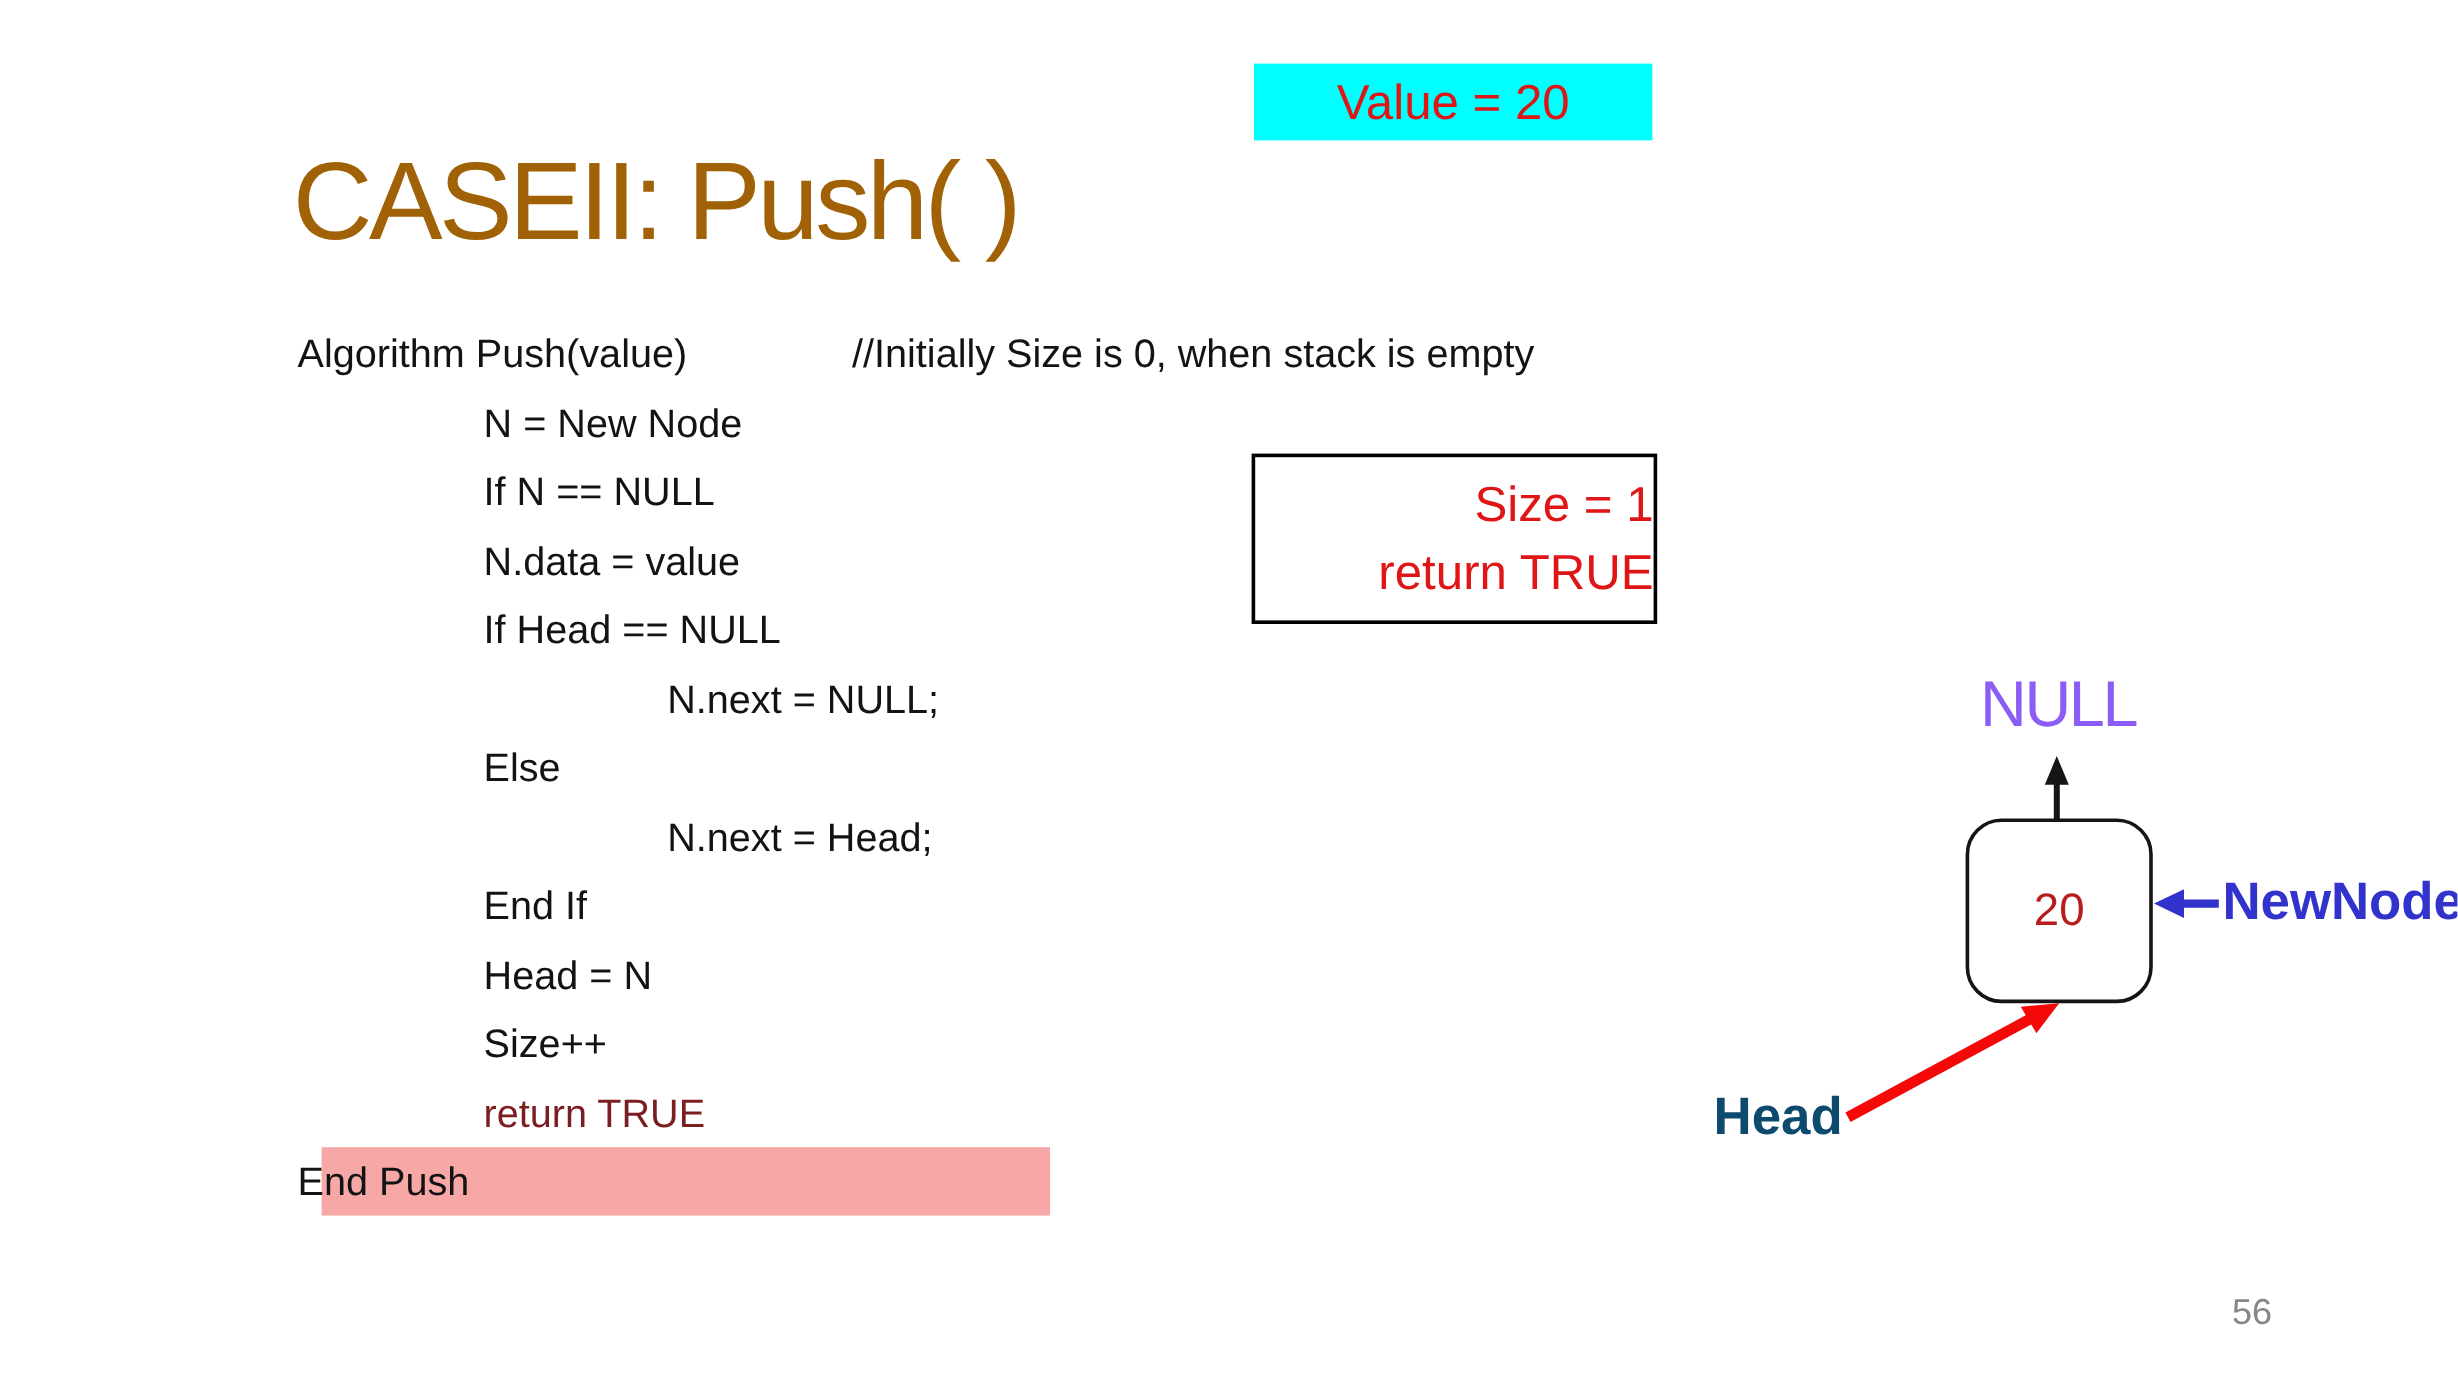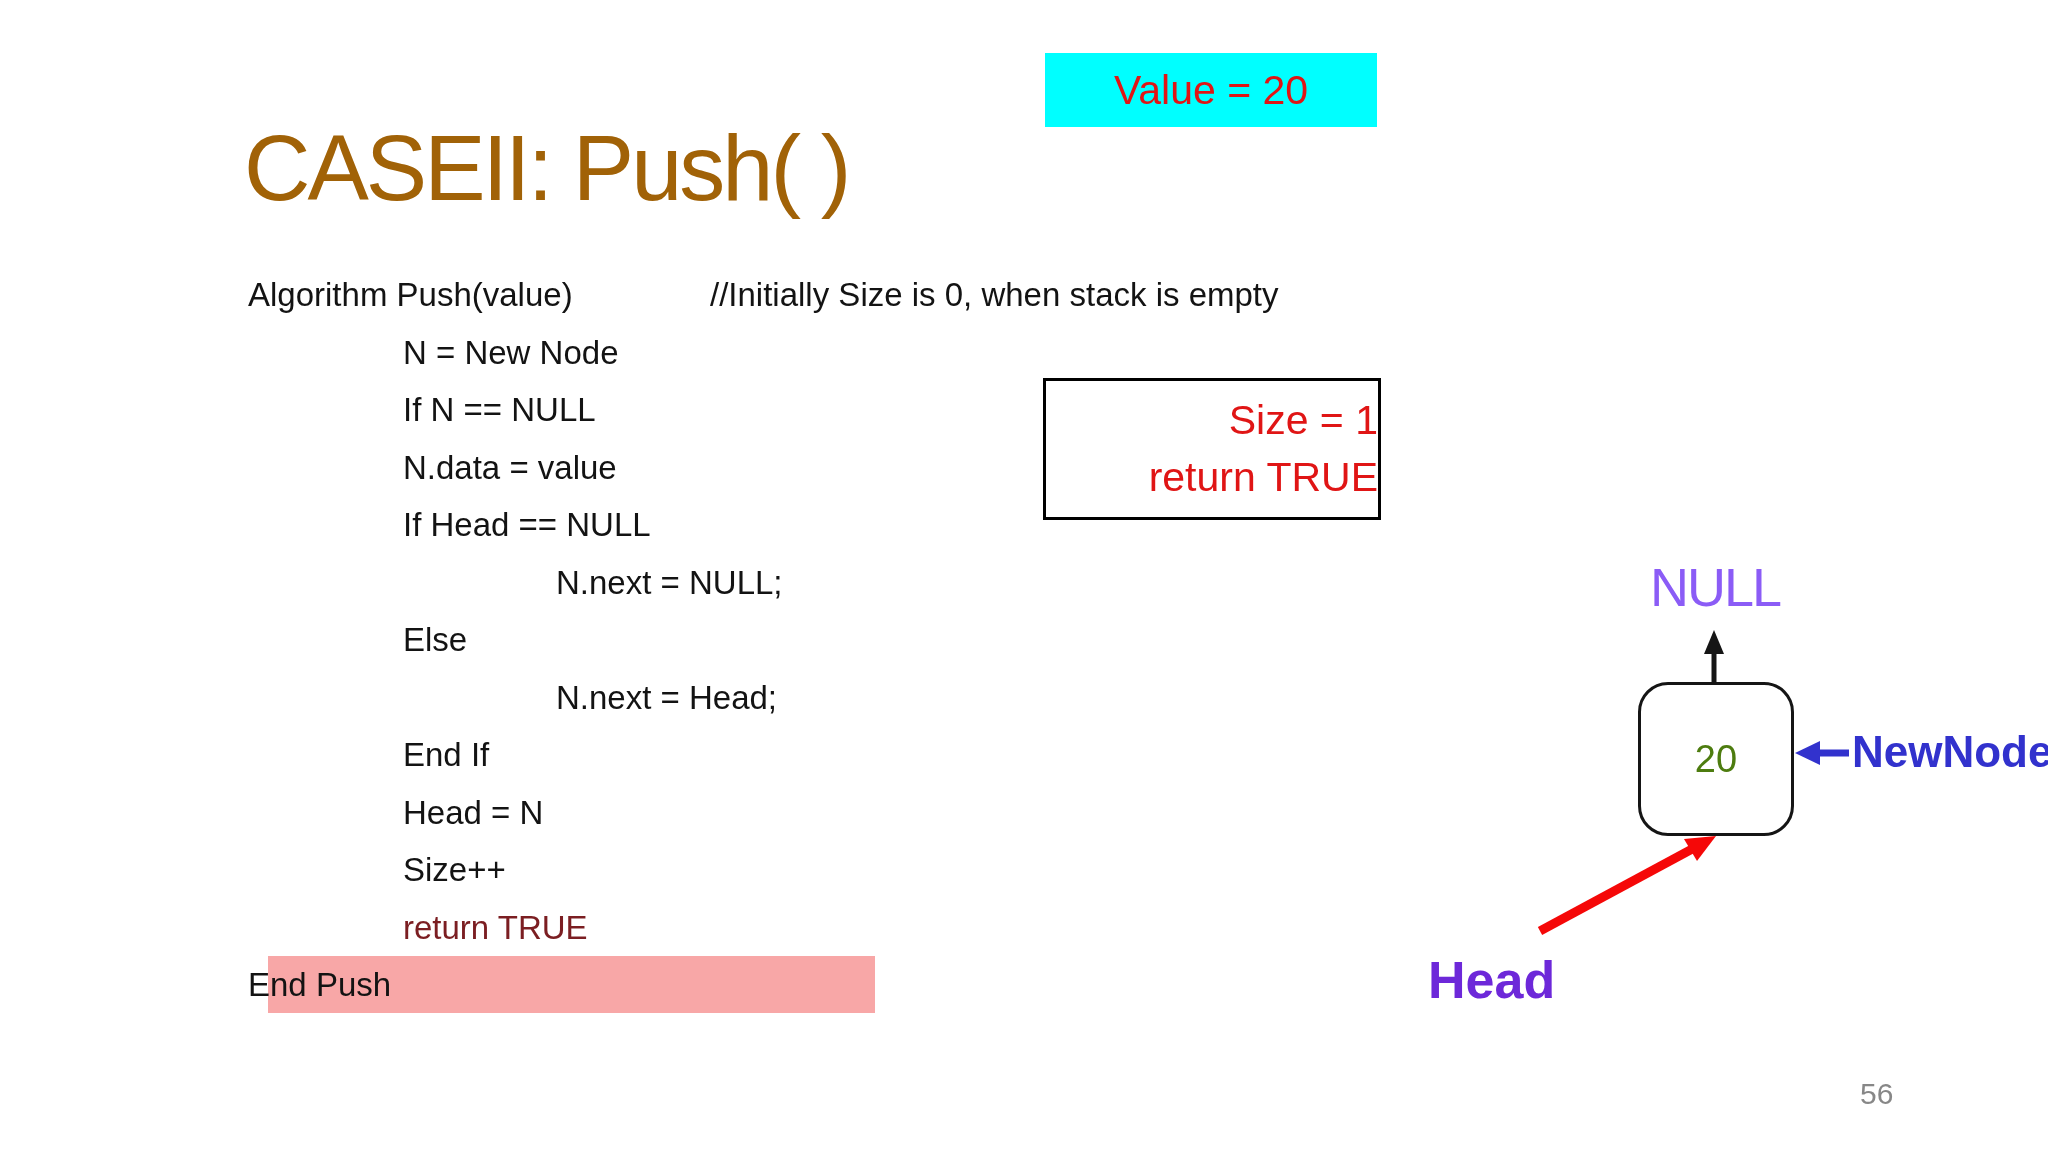--- a/index.html
+++ b/index.html
@@ -6,21 +6,21 @@
   .slide{
     position:relative;
     width:2048px;height:1152px;
     background:#ffffff;
     overflow:hidden;
     font-family:"Liberation Sans", sans-serif;
     color:#141414;
   }
   
   .value-box{
-    position:absolute;left:1045px;top:53px;width:332px;height:74px;
+    position:absolute;left:1045px;top:53px;width:332px;height:64px;
     background:#00FFFF;
     display:flex;align-items:center;justify-content:center;
     font-size:41px;color:#E01515;
   }
   
   .title{
     position:absolute;left:244px;top:118px;margin:0;
     font-size:92px;font-weight:300;letter-spacing:-3px;
     color:#a16207;line-height:1.1;white-space:nowrap;
   }
@@ -49,29 +49,29 @@
   
   .null-label{
     position:absolute;left:1650px;top:556px;
     font-size:54px;font-weight:500;letter-spacing:-2px;color:#8b5cf6;
   }
   .node-box{
     position:absolute;left:1638px;top:682px;width:156px;height:154px;
     box-sizing:border-box;border:3px solid #151515;border-radius:30px;
     background:#ffffff;
     display:flex;align-items:center;justify-content:center;
-    font-size:38px;color:#4d7c0f;
+    font-size:38px;color:#b91c1c;
   }
   .newnode-label{
     position:absolute;left:1852px;top:727px;
     font-size:44px;font-weight:bold;color:#3232CD;white-space:nowrap;
   }
   .head-label{
     position:absolute;left:1428px;top:906px;
-    font-size:52px;font-weight:bold;color:#6d28d9;margin-top:44px;
+    font-size:44px;font-weight:bold;color:#0c4a6e;
   }
   .arrow-layer{
     position:absolute;left:0;top:0;width:2048px;height:1152px;
     pointer-events:none;
   }
   
   .page-number{
     position:absolute;left:1860px;top:1077px;
     font-size:30px;color:#878787;
   }

